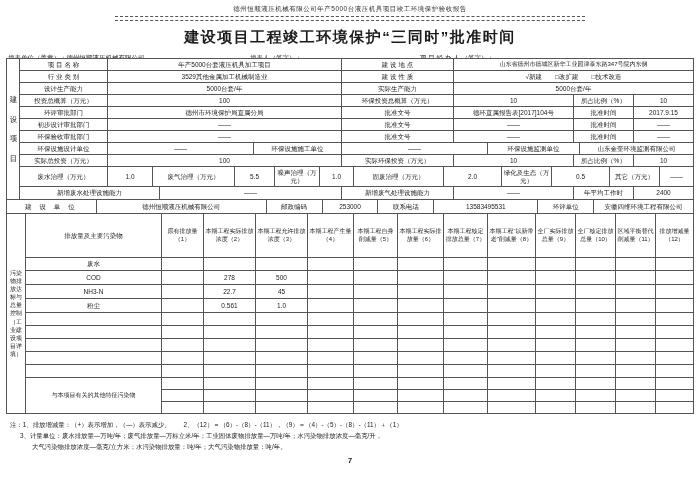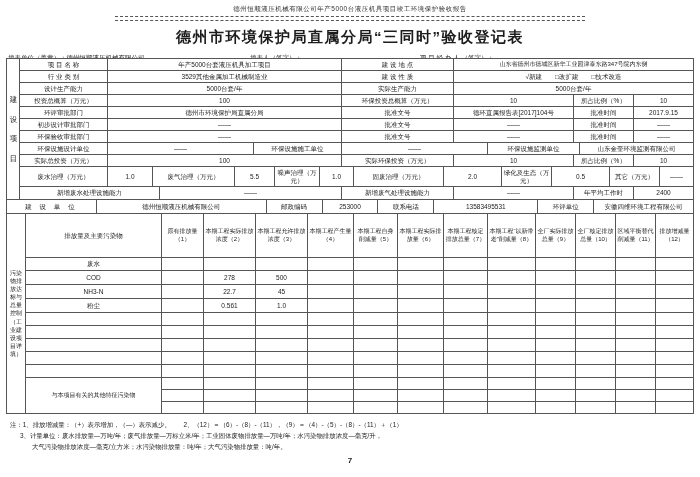--- a/index.html
+++ b/index.html
@@ -20,21 +20,21 @@
   .sub{display:flex;flex-direction:column;}
   .notes{position:absolute;left:10px;top:419px;font-size:6.4px;line-height:1.75;color:#222;}
   .notes .n2{margin-left:10px;} .notes .n3{margin-left:22px;}
   .pageno{position:absolute;left:0;right:0;top:456px;text-align:center;font-size:8px;font-weight:bold;}
 </style>
 </head>
 <body>
 
 <div class="hdr">德州恒顺液压机械有限公司年产5000台液压机具项目竣工环境保护验收报告</div>
 <div class="rule"></div>
-<div class="title">德州市环境保护局直属分局“三同时”验收登记表</div>
+<div class="title">建设项目工程竣工环境保护“三同时”批准时间</div>
 <div class="meta">
   <span class="m1">填表单位（盖章）：德州恒顺液压机械有限公司</span>
   <span class="m2">填表人（签字）：</span>
   <span class="m3">项 目 经 办 人 （签字）：</span>
 </div>
 
 <div class="tbl">
 
   <div class="r">
     <div class="vcol" style="width:14px;height:141px">

